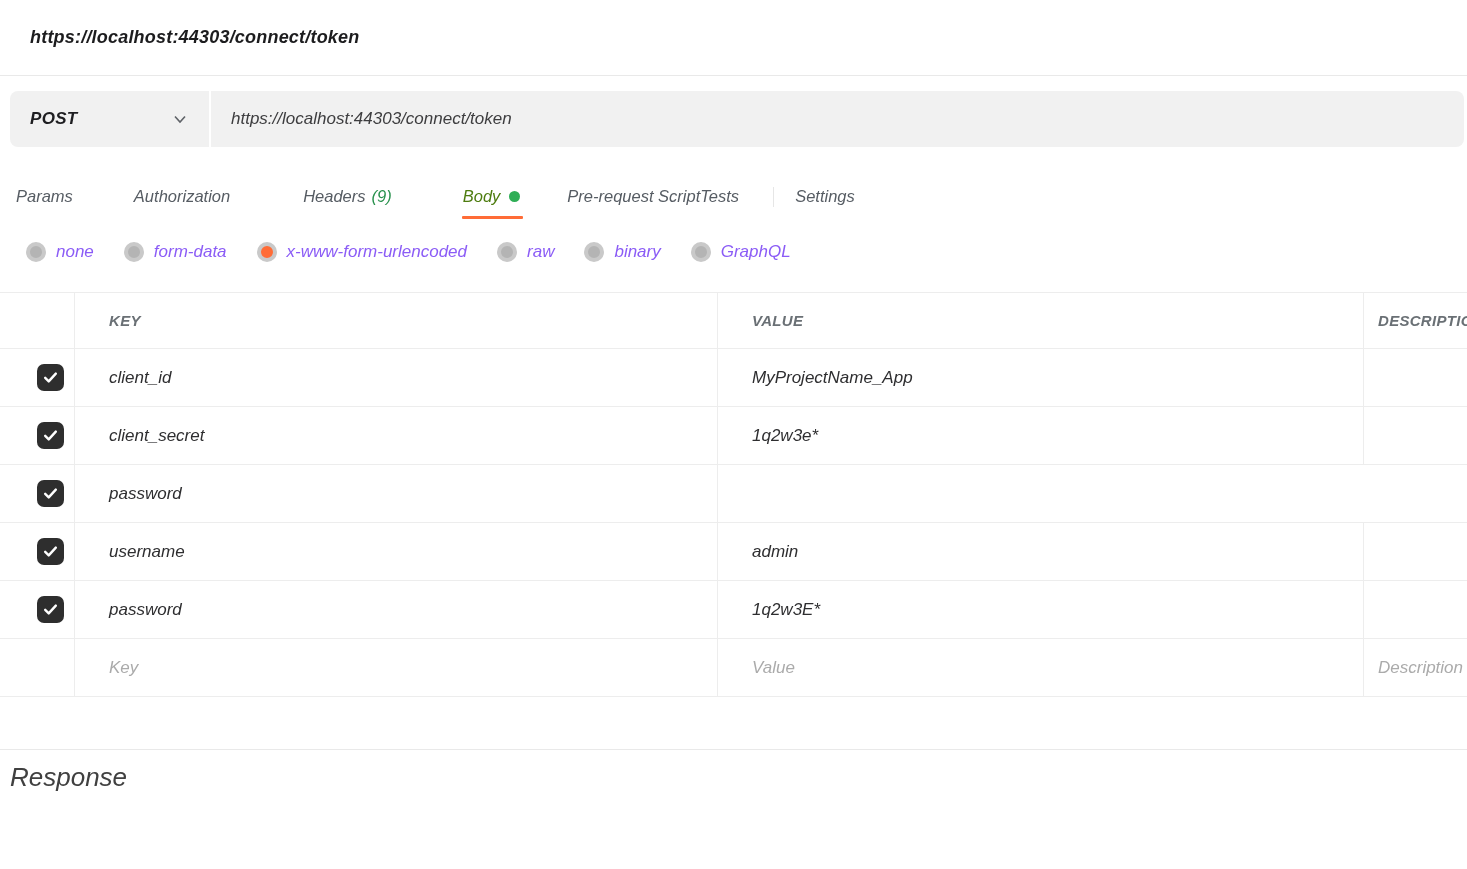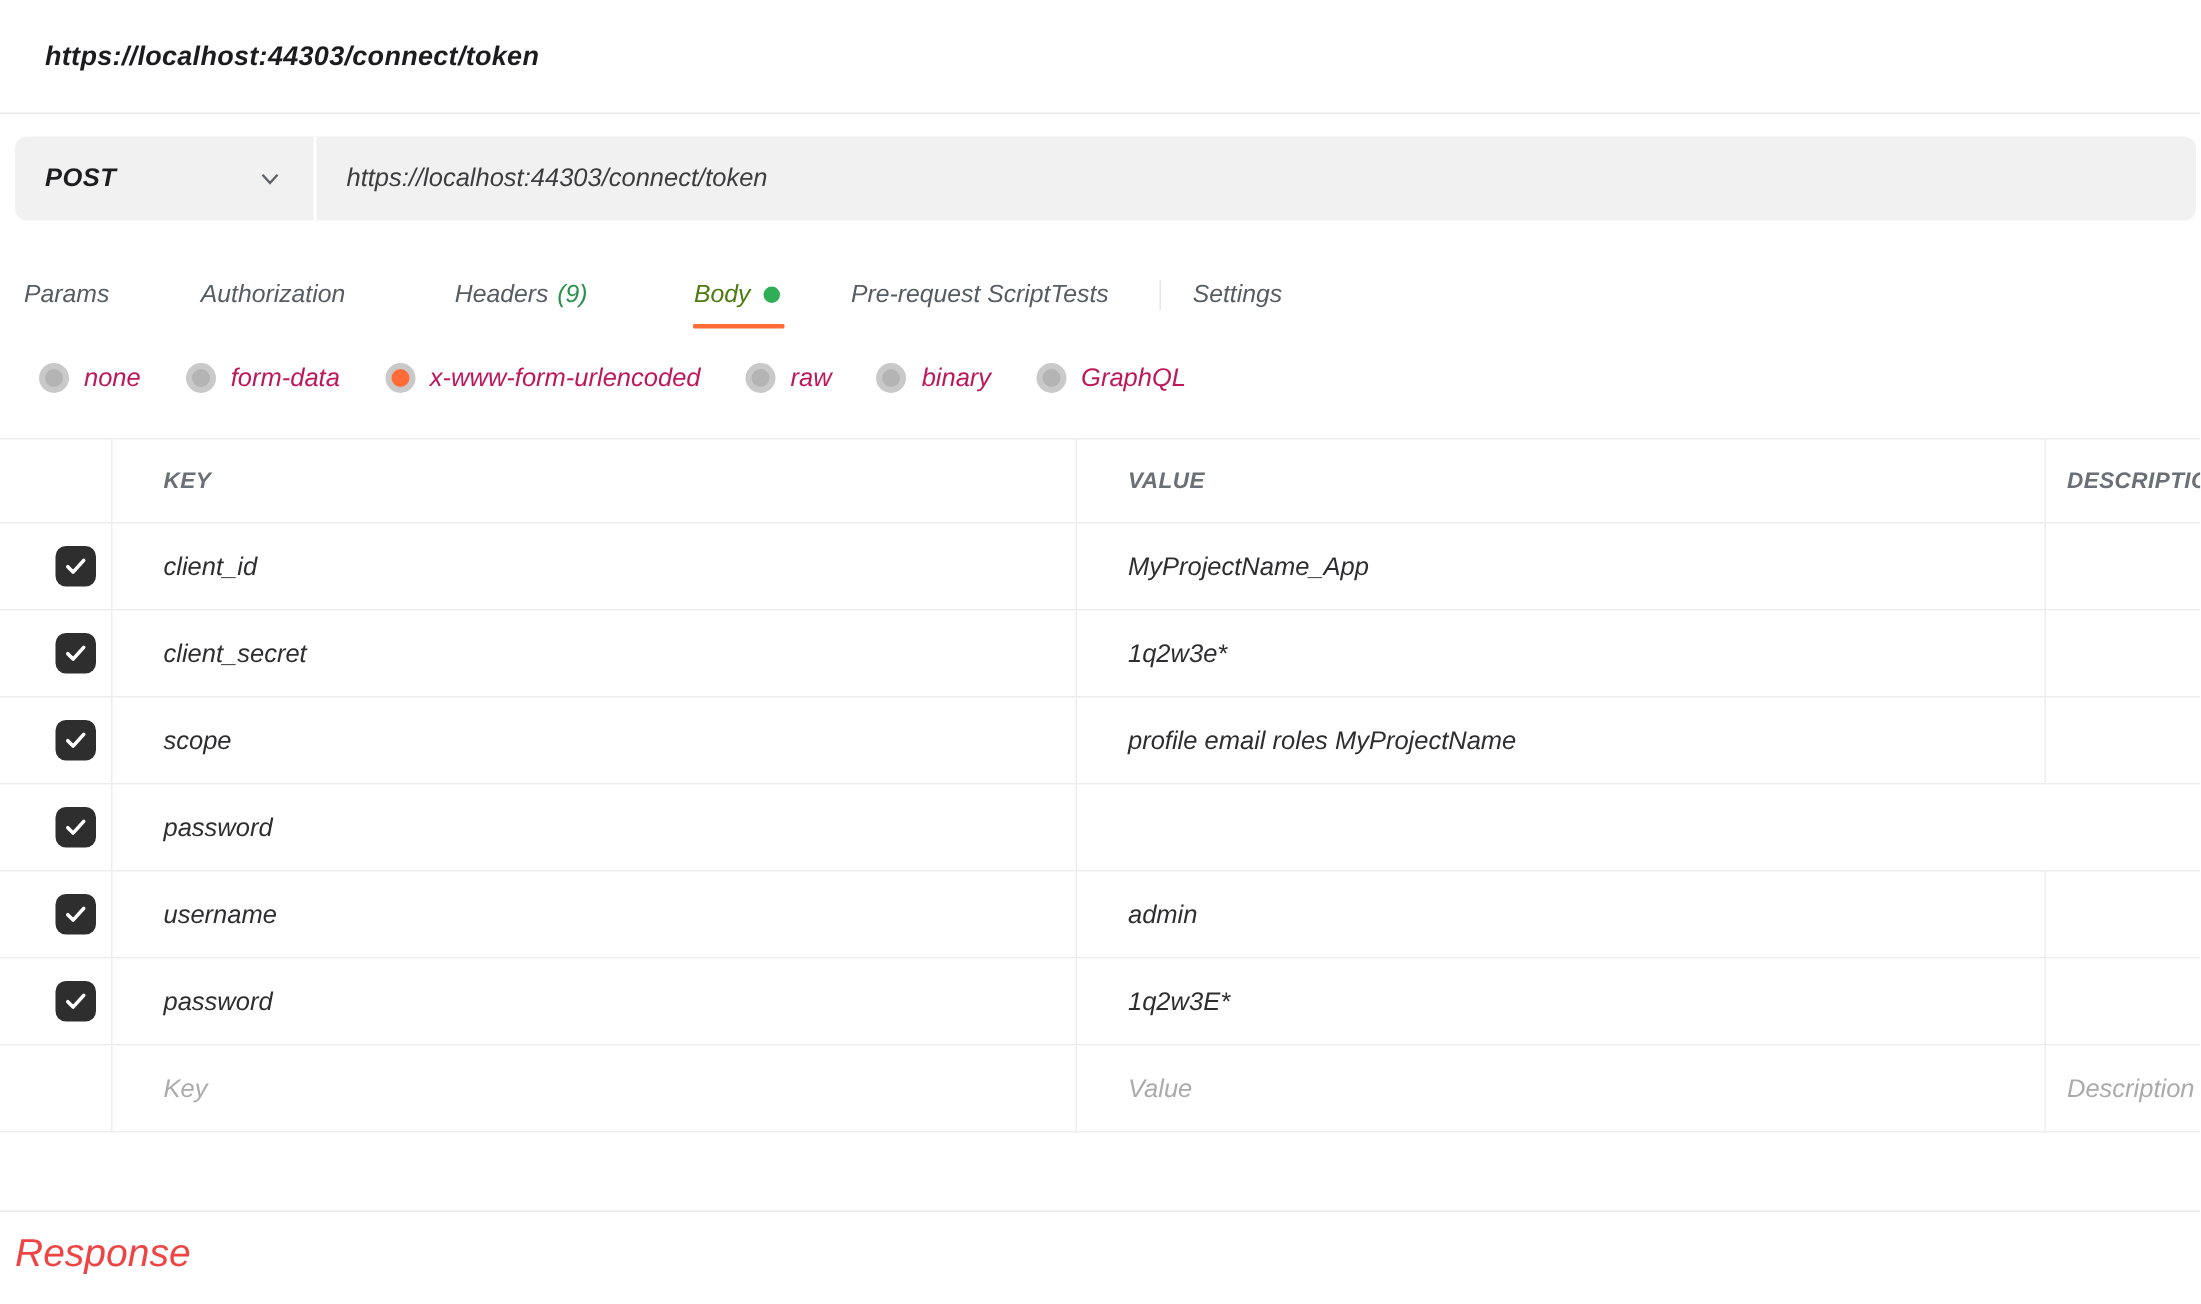--- a/index.html
+++ b/index.html
@@ -28,41 +28,41 @@
   .tab.active::after { content:""; position:absolute; left:-1px; right:-3px; bottom:1px; height:3px;
                        background:var(--orange,#ff6c37); border-radius:1px; }
   .tab-count { color:var(--green,#28914d); margin-left:6px; }
   .tab-dot { width:11px; height:11px; border-radius:50%; background:var(--green-dot,#2fae56); margin-left:9px; }
   .tab-sep { width:1px; height:20px; background:#e6e6e6; margin-right:21px; }
   .tab-params{margin-right:61px} .tab-authorization{margin-right:73px} .tab-headers{margin-right:71px}
   .tab-body{margin-right:47px} .tab-pre-request-script{} .tab-tests{margin-right:34px}
 
   
   .modes { display:flex; align-items:center; margin-top:14px; height:36px; padding-left:26px;
-           font-size:17px; color:#be185d; }
+           font-size:17px; color:#8b5cf6; }
   .mode { display:flex; align-items:center; margin-right:30px; cursor:pointer; white-space:nowrap; }
   .radio { width:20px; height:20px; border-radius:50%; background:#b4b4b4; border:4px solid #c9c9c9; margin-right:10px; flex:none; }
   .radio.sel { background:var(--orange,#ff6c37); }
 
   
   .kv-table { margin-top:22px; border-top:1px solid #ededed; font-size:17px; color:#2e2e30; }
   .t-row { display:grid; grid-template-columns:74px 643px 646px 1fr; border-bottom:1px solid #ededed; height:58px; }
   .t-row.t-header { height:56px; }
   .t-cell { display:flex; align-items:center; overflow:hidden; white-space:nowrap; }
   .c-key,.c-value { border-left:1px solid #ededed; padding-left:34px; }
   .c-desc { border-left:1px solid #ededed; padding-left:14px; }
   .c-check { justify-content:flex-end; padding-right:10px; }
   .th { font-size:15px; font-weight:bold; color:#6a7075; letter-spacing:0.3px; }
   .checkbox { width:27px; height:27px; border-radius:7px; background:#2e2e2e; display:flex;
               align-items:center; justify-content:center; cursor:pointer; flex:none; }
   .placeholder { color:#ababab; cursor:text; }
 
   
   .response-wrap { margin-top:52px; border-top:1px solid #e9e9e9; padding:12px 0 0 10px; }
-  .response-label { font-size:26px; color:#ef4444; }
+  .response-label { font-size:26px; color:#404040; }
 </style>
 </head>
 <body>
 
 <div class="app">
 
   <div class="title-bar">
     <div class="req-title">https://localhost:44303/connect/token</div>
   </div>
 
@@ -167,32 +167,20 @@
           <div class="t-cell c-desc"></div>
         </div>
         <div class="t-row">
           <div class="t-cell c-check">
             <div class="checkbox checked">
               <svg width="17" height="17" viewBox="0 0 24 24">
                 <path d="M4.5 12.5 L9.5 17.5 L19.5 6.5" fill="none" stroke="#ffffff" stroke-width="3.4" stroke-linecap="round" stroke-linejoin="round"></path>
               </svg>
             </div>
           </div>
-          <div class="t-cell c-key">scope</div>
-          <div class="t-cell c-value">profile email roles MyProjectName</div>
-          <div class="t-cell c-desc"></div>
-        </div>
-        <div class="t-row">
-          <div class="t-cell c-check">
-            <div class="checkbox checked">
-              <svg width="17" height="17" viewBox="0 0 24 24">
-                <path d="M4.5 12.5 L9.5 17.5 L19.5 6.5" fill="none" stroke="#ffffff" stroke-width="3.4" stroke-linecap="round" stroke-linejoin="round"></path>
-              </svg>
-            </div>
-          </div>
           <div class="t-cell c-value">password</div>
           <div class="t-cell c-desc"></div>
         </div>
         <div class="t-row">
           <div class="t-cell c-check">
             <div class="checkbox checked">
               <svg width="17" height="17" viewBox="0 0 24 24">
                 <path d="M4.5 12.5 L9.5 17.5 L19.5 6.5" fill="none" stroke="#ffffff" stroke-width="3.4" stroke-linecap="round" stroke-linejoin="round"></path>
               </svg>
             </div>

